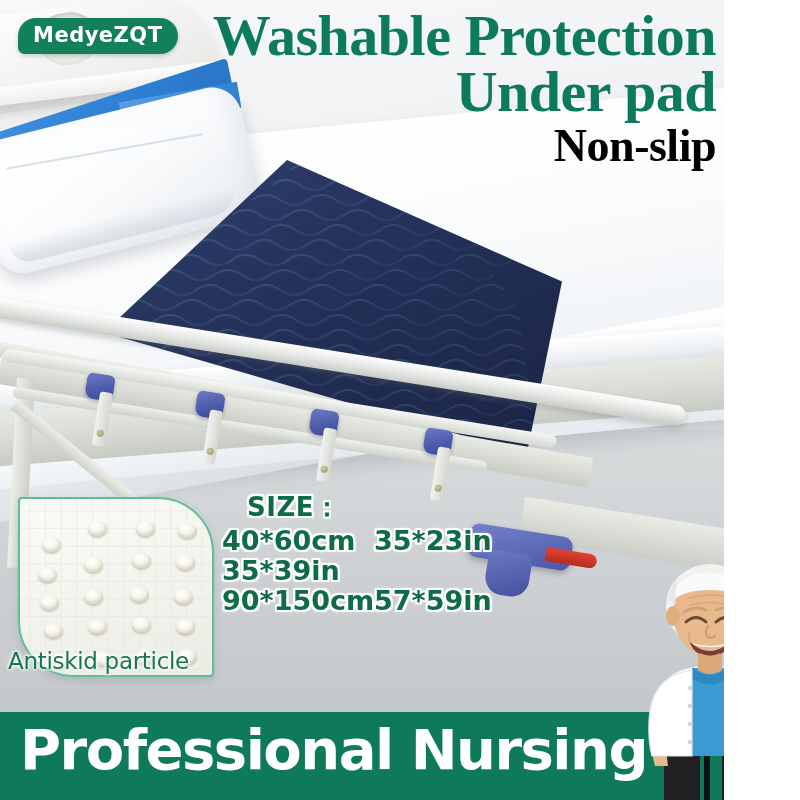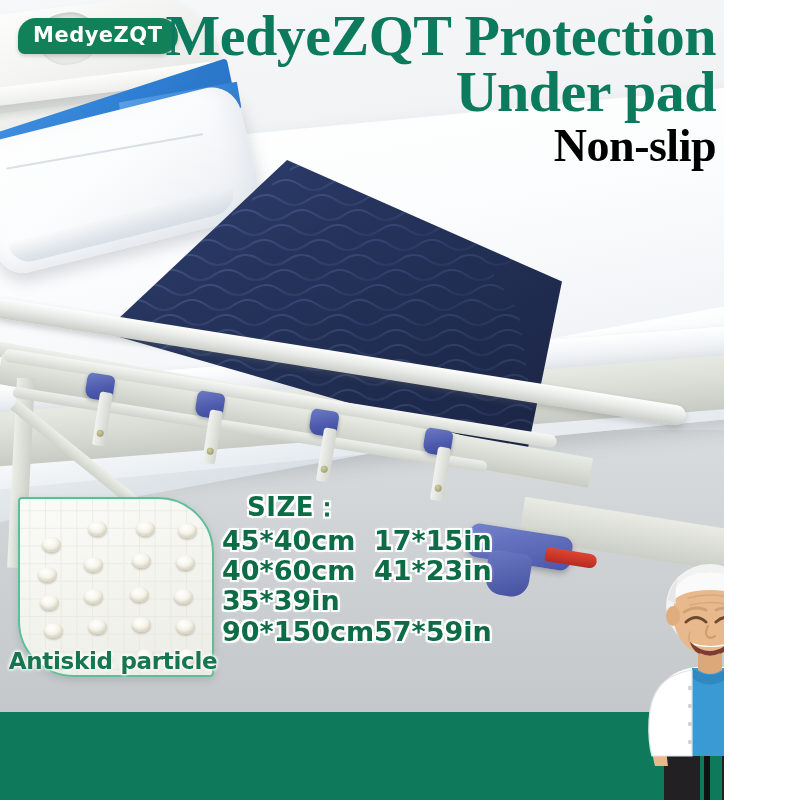--- a/index.html
+++ b/index.html
@@ -237,24 +237,23 @@
   }
   .inset-weave{ position:absolute; inset:0; opacity:.5; }
   .dots { position:absolute; inset:0; }
   .dot {
     position:absolute; width:19px; height:15px; border-radius:50%;
     background:radial-gradient(ellipse at 38% 32%,#ffffff 0%,#f6f4ea 45%,#e3dfcd 100%);
     box-shadow:0 2px 2px rgba(150,145,125,.45), inset -1px -2px 3px rgba(190,185,165,.5);
   }
   .inset-label {
     position:absolute; left:8px; top:648px; width:210px;
-    color:#17754f; font-size:23px; font-weight:700; z-index:31;
+    color:#17754f; font-size:23px; font-weight:400; z-index:31;
     font-family:"DejaVu Sans", sans-serif; letter-spacing:-.3px;
     text-shadow:0 0 4px #fff,0 0 4px #fff,0 0 3px #fff;
-    text-align:center;
   }
 
   
   .sizes {
     position:absolute; left:222px; top:490px; z-index:35;
     font-family:"DejaVu Sans", sans-serif;
   }
   .size-title {
     font-size:26px; font-weight:bold; color:#0d6b46; letter-spacing:.5px;
     margin-bottom:1px;
@@ -374,21 +373,21 @@
       </div>
 
     <div class="rail-endcap"></div>
     <div class="rail-endcap2"></div>
     <div class="red-lever"></div>
   </div>
 
   <div class="logo">MedyeZQT</div>
 
   <div class="headline">
-    <span class="h-line1">MedyeZQT Protection</span>
+    <span class="h-line1">Washable Protection</span>
     <span class="h-line2">Under pad</span>
     <span class="h-line3">Non-slip</span>
   </div>
 
   <div class="inset">
     <svg class="inset-weave" viewBox="0 0 196 180" preserveAspectRatio="none">
       <g stroke="#e2e2d8" stroke-width="1">
         <line x1="10" y1="0" x2="10" y2="180"></line>
           <line x1="26" y1="0" x2="26" y2="180"></line>
         <line x1="42" y1="0" x2="42" y2="180"></line>
@@ -435,26 +434,22 @@
       <span class="dot" style="left:116px; top:150px"></span>
       <span class="dot" style="left:158px; top:150px"></span>
     </div>
   </div>
   <div class="inset-label">Antiskid particle</div>
 
   <div class="sizes">
     <div class="size-title">SIZE：</div>
 
     <div class="size-row">
-      <span class="size-cm">45*40cm</span>
-      <span class="size-in">17*15in</span>
-    </div>
-    <div class="size-row">
       <span class="size-cm">40*60cm</span>
-      <span class="size-in">41*23in</span>
+      <span class="size-in">35*23in</span>
     </div>
     <div class="size-row">
       <span class="size-in">35*39in</span>
     </div>
     <div class="size-row">
       <span class="size-cm">90*150cm</span>
       <span class="size-in">57*59in</span>
     </div>
   </div>
 
@@ -523,14 +518,15 @@
       <path d="M120 84 q3 8 -2 14"></path>
     </g>
 
     <path d="M78 94 q20 18 40 0 q-4 14 -20 14 q-16 0 -20 -14z" fill="#7d3c35"></path>
     <path d="M80 95 q18 6 36 0 q-3 4 -18 4 q-15 0 -18 -4z" fill="#ffffff"></path>
 
     <path d="M88 106 q10 5 20 0" stroke="#d8a87c" stroke-width="1.6" fill="none" stroke-linecap="round"></path>
   </svg>
 
   <div class="banner"></div>
+  <div class="banner-text">Professional Nursing</div>
 
 </div>
 
 </body></html>

